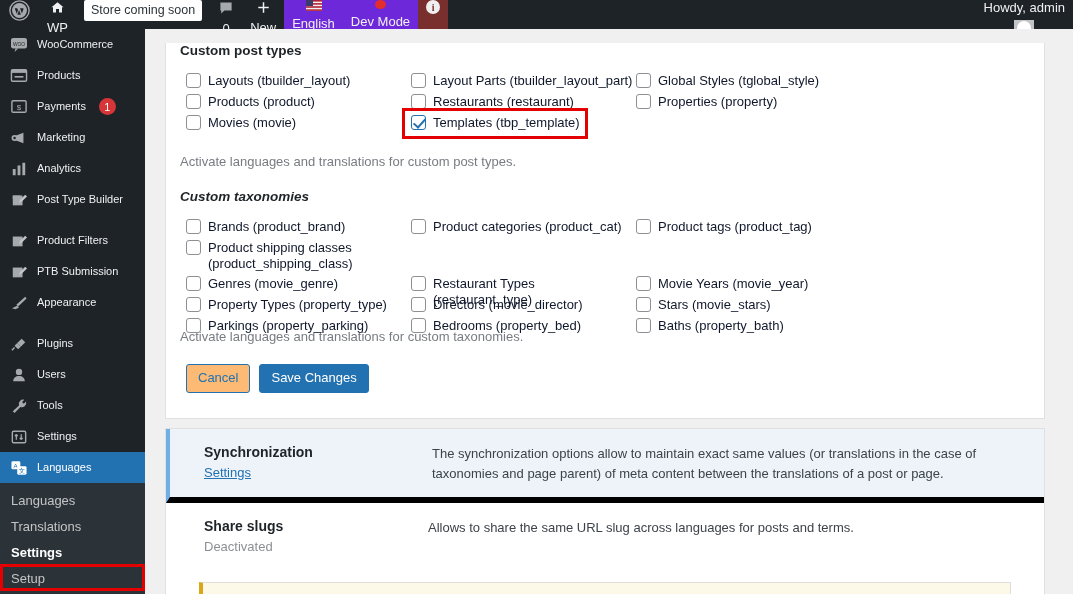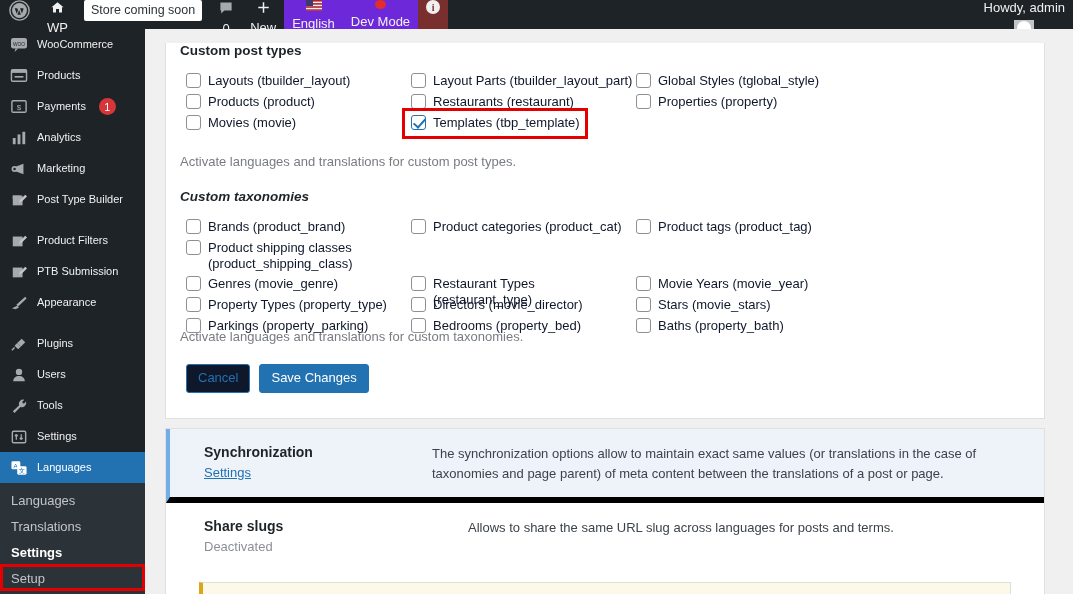--- a/index.html
+++ b/index.html
@@ -179,21 +179,21 @@
 
   .buttons-row { display: flex; gap: 9px; margin-top: 10px; }
   .btn {
     font-size: 13px;
     padding: 5px 11px;
     border-radius: 3px;
     line-height: 1.3;
     cursor: pointer;
   }
   .btn-secondary {
-    background: #0f172a; color: #2271b1; border: 1px solid #2271b1;
+    background: #fdba74; color: #2271b1; border: 1px solid #2271b1;
   }
   .btn-primary {
     background: #2271b1; color: #fff; border: 1px solid #2271b1;
   }
 
   .hl-box {
     position: absolute;
     border: 3px solid #e40000;
     pointer-events: none;
     z-index: 20;
@@ -337,37 +337,37 @@
           <text x="10" y="12" font-size="9" text-anchor="middle" fill="#a7aaad" font-family="Liberation Sans, sans-serif">$</text>
         </svg>
     </span>
     <span class="mlabel">Payments</span>
     <span style="background:#d63638;color:#fff;border-radius:9px;min-width:17px;height:17px;display:inline-flex;align-items:center;justify-content:center;font-size:11px;margin-left:5px;">1</span>
   </div>
 
   <div class="menu-item">
     <span class="micon">
       <svg width="18" height="16" viewBox="0 0 20 18">
+          <path d="M15 3v12L6 11.5V6.5z" fill="#a7aaad"></path>
+          <circle cx="5" cy="9" r="3.4" fill="#a7aaad"></circle>
+          <circle cx="5" cy="9" r="1.4" fill="#1d2327"></circle>
+        </svg>
+    </span>
+    <span class="mlabel">Marketing</span>
+  </div>
+
+  <div class="menu-item">
+    <span class="micon">
+      <svg width="18" height="16" viewBox="0 0 20 18">
           <rect x="3" y="9" width="3.2" height="7" fill="#a7aaad"></rect>
           <rect x="8.4" y="5" width="3.2" height="11" fill="#a7aaad"></rect>
           <rect x="13.8" y="2" width="3.2" height="14" fill="#a7aaad"></rect>
         </svg>
     </span>
     <span class="mlabel">Analytics</span>
-  </div>
-
-  <div class="menu-item">
-    <span class="micon">
-      <svg width="18" height="16" viewBox="0 0 20 18">
-          <path d="M15 3v12L6 11.5V6.5z" fill="#a7aaad"></path>
-          <circle cx="5" cy="9" r="3.4" fill="#a7aaad"></circle>
-          <circle cx="5" cy="9" r="1.4" fill="#1d2327"></circle>
-        </svg>
-    </span>
-    <span class="mlabel">Marketing</span>
   </div>
 
   <div class="menu-item">
     <span class="micon">
       <svg width="18" height="16" viewBox="0 0 20 18">
           <path d="M3 4h9l-4 4H3z" fill="#a7aaad"></path>
           <rect x="3" y="4" width="11" height="11" fill="#a7aaad"></rect>
           <path d="M11 9l6-6 2 2-6 6-3 1z" fill="#c3c4c7"></path>
         </svg>
     </span>
@@ -613,21 +613,21 @@
     <div class="srow active">
       <div class="scol-left">
         <div class="stitle">Synchronization</div>
         <a class="slink" href="#">Settings</a>
       </div>
       <div class="scol-right">
         <div class="sdesc">The synchronization options allow to maintain exact same values (or translations in the case of taxonomies and page parent) of meta content between the translations of a post or page.</div>
       </div>
     </div>
 
-    <div class="srow" style="border-bottom:none;gap:40px;">
+    <div class="srow" style="border-bottom:none;">
       <div class="scol-left">
         <div class="stitle">Share slugs</div>
         <span class="sstatus">Deactivated</span>
       </div>
       <div class="scol-right">
         <div class="sdesc">Allows to share the same URL slug across languages for posts and terms.</div>
       </div>
     </div>
 
     <div class="notice">

